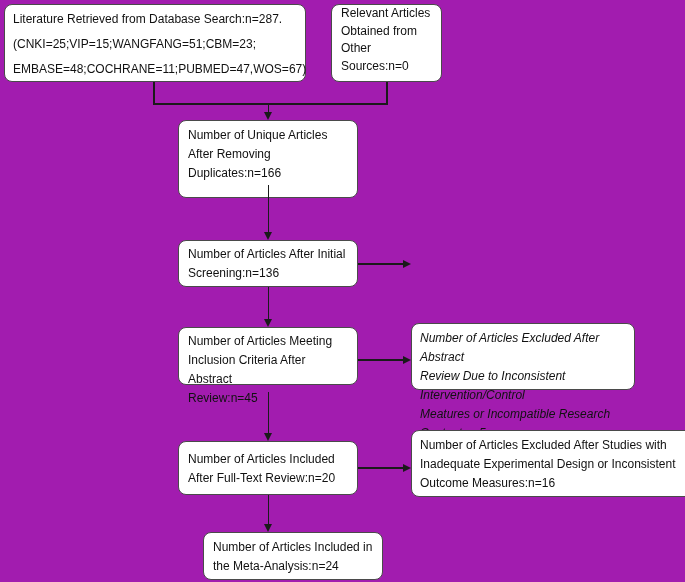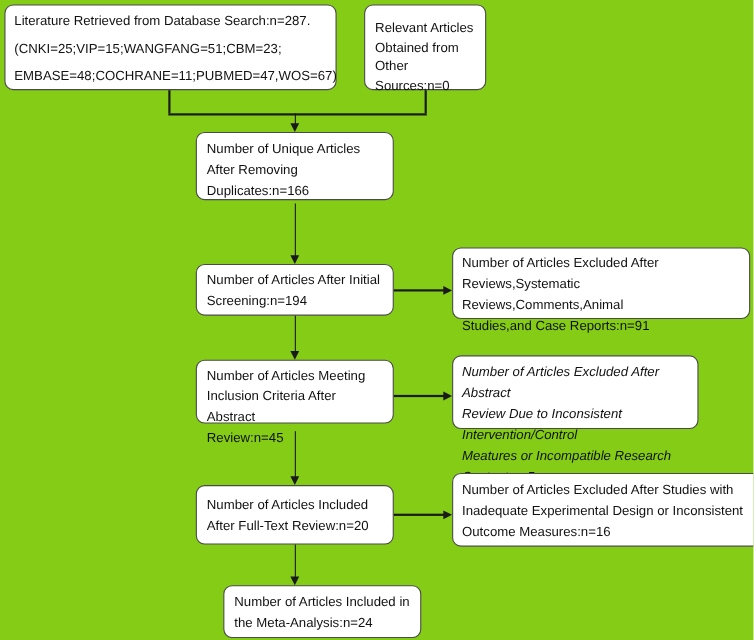--- a/index.html
+++ b/index.html
@@ -1,39 +1,39 @@
 <!DOCTYPE html>
 <html><head>
 <meta charset="utf-8">
 <style>
   * { margin: 0; padding: 0; box-sizing: border-box; }
   html, body { background: #ffffff; }
   #canvas {
     position: relative;
     width: 685px;
     height: 582px;
-    background: #84cc16;
+    background: #a21caf;
     font-family: "Liberation Sans", "DejaVu Sans", sans-serif;
     font-size: 12px;
     color: #111111;
     overflow: hidden;
   }
   .box {
     position: absolute;
     border: 1.4px solid #4a4a4a;
     border-radius: 8px;
     background: #ffffff;
     white-space: pre-line;
     line-height: 19px;
     padding: 5px 9px;
   }
   
   .n-db        { left: 4px;   top: 4px;   width: 302px; height: 78px; line-height: 25px; padding: 2px 8px; }
-  .n-other     { left: 331px; top: 4px;   width: 111px; height: 78px; line-height: 17.5px; padding: 12px 9px; }
-  .n-unique    { left: 178px; top: 120px; width: 180px; height: 62px; padding: 5px 9px; }
+  .n-other     { left: 331px; top: 4px;   width: 111px; height: 78px; line-height: 17.5px; padding: 0 9px; }
+  .n-unique    { left: 178px; top: 120px; width: 180px; height: 78px; padding: 5px 9px; }
   .n-screen    { left: 178px; top: 240px; width: 180px; height: 47px; padding: 4px 9px; }
   .n-abstract  { left: 178px; top: 327px; width: 180px; height: 58px; padding: 4px 9px; }
   .n-fulltext  { left: 178px; top: 441px; width: 180px; height: 54px; padding: 8px 9px; }
   .n-meta      { left: 178px; top: 532px; width: 180px; height: 48px; padding: 5px 9px; margin-left: 25px; }
   .n-excl1     { left: 411px; top: 225px; width: 271px; height: 65px; padding: 4px 8px; }
   .n-excl2     { left: 411px; top: 323px; width: 224px; height: 67px; padding: 5px 8px; font-style: italic; }
   .n-excl3     { left: 411px; top: 430px; width: 283px; height: 67px; padding: 5px 8px; }
 
   
   .vline, .hline { position: absolute; background: #1a1a1a; }
@@ -89,25 +89,22 @@
   <div class="box n-other">Relevant Articles
 Obtained from
 Other
 Sources:n=0</div>
 
   <div class="box n-unique">Number of Unique Articles
 After Removing
 Duplicates:n=166</div>
 
   <div class="box n-screen">Number of Articles After Initial
-Screening:n=194</div>
+Screening:n=136</div>
 
-  <div class="box n-excl1">Number of Articles Excluded After
-Reviews,Systematic Reviews,Comments,Animal
-Studies,and Case Reports:n=91</div>
 
   <div class="box n-abstract">Number of Articles Meeting
 Inclusion Criteria After Abstract
 Review:n=45</div>
 
   <div class="box n-excl2">Number of Articles Excluded After Abstract
 Review Due to Inconsistent Intervention/Control
 Meatures or Incompatible Research Content:n=5</div>
 
   <div class="box n-fulltext">Number of Articles Included

